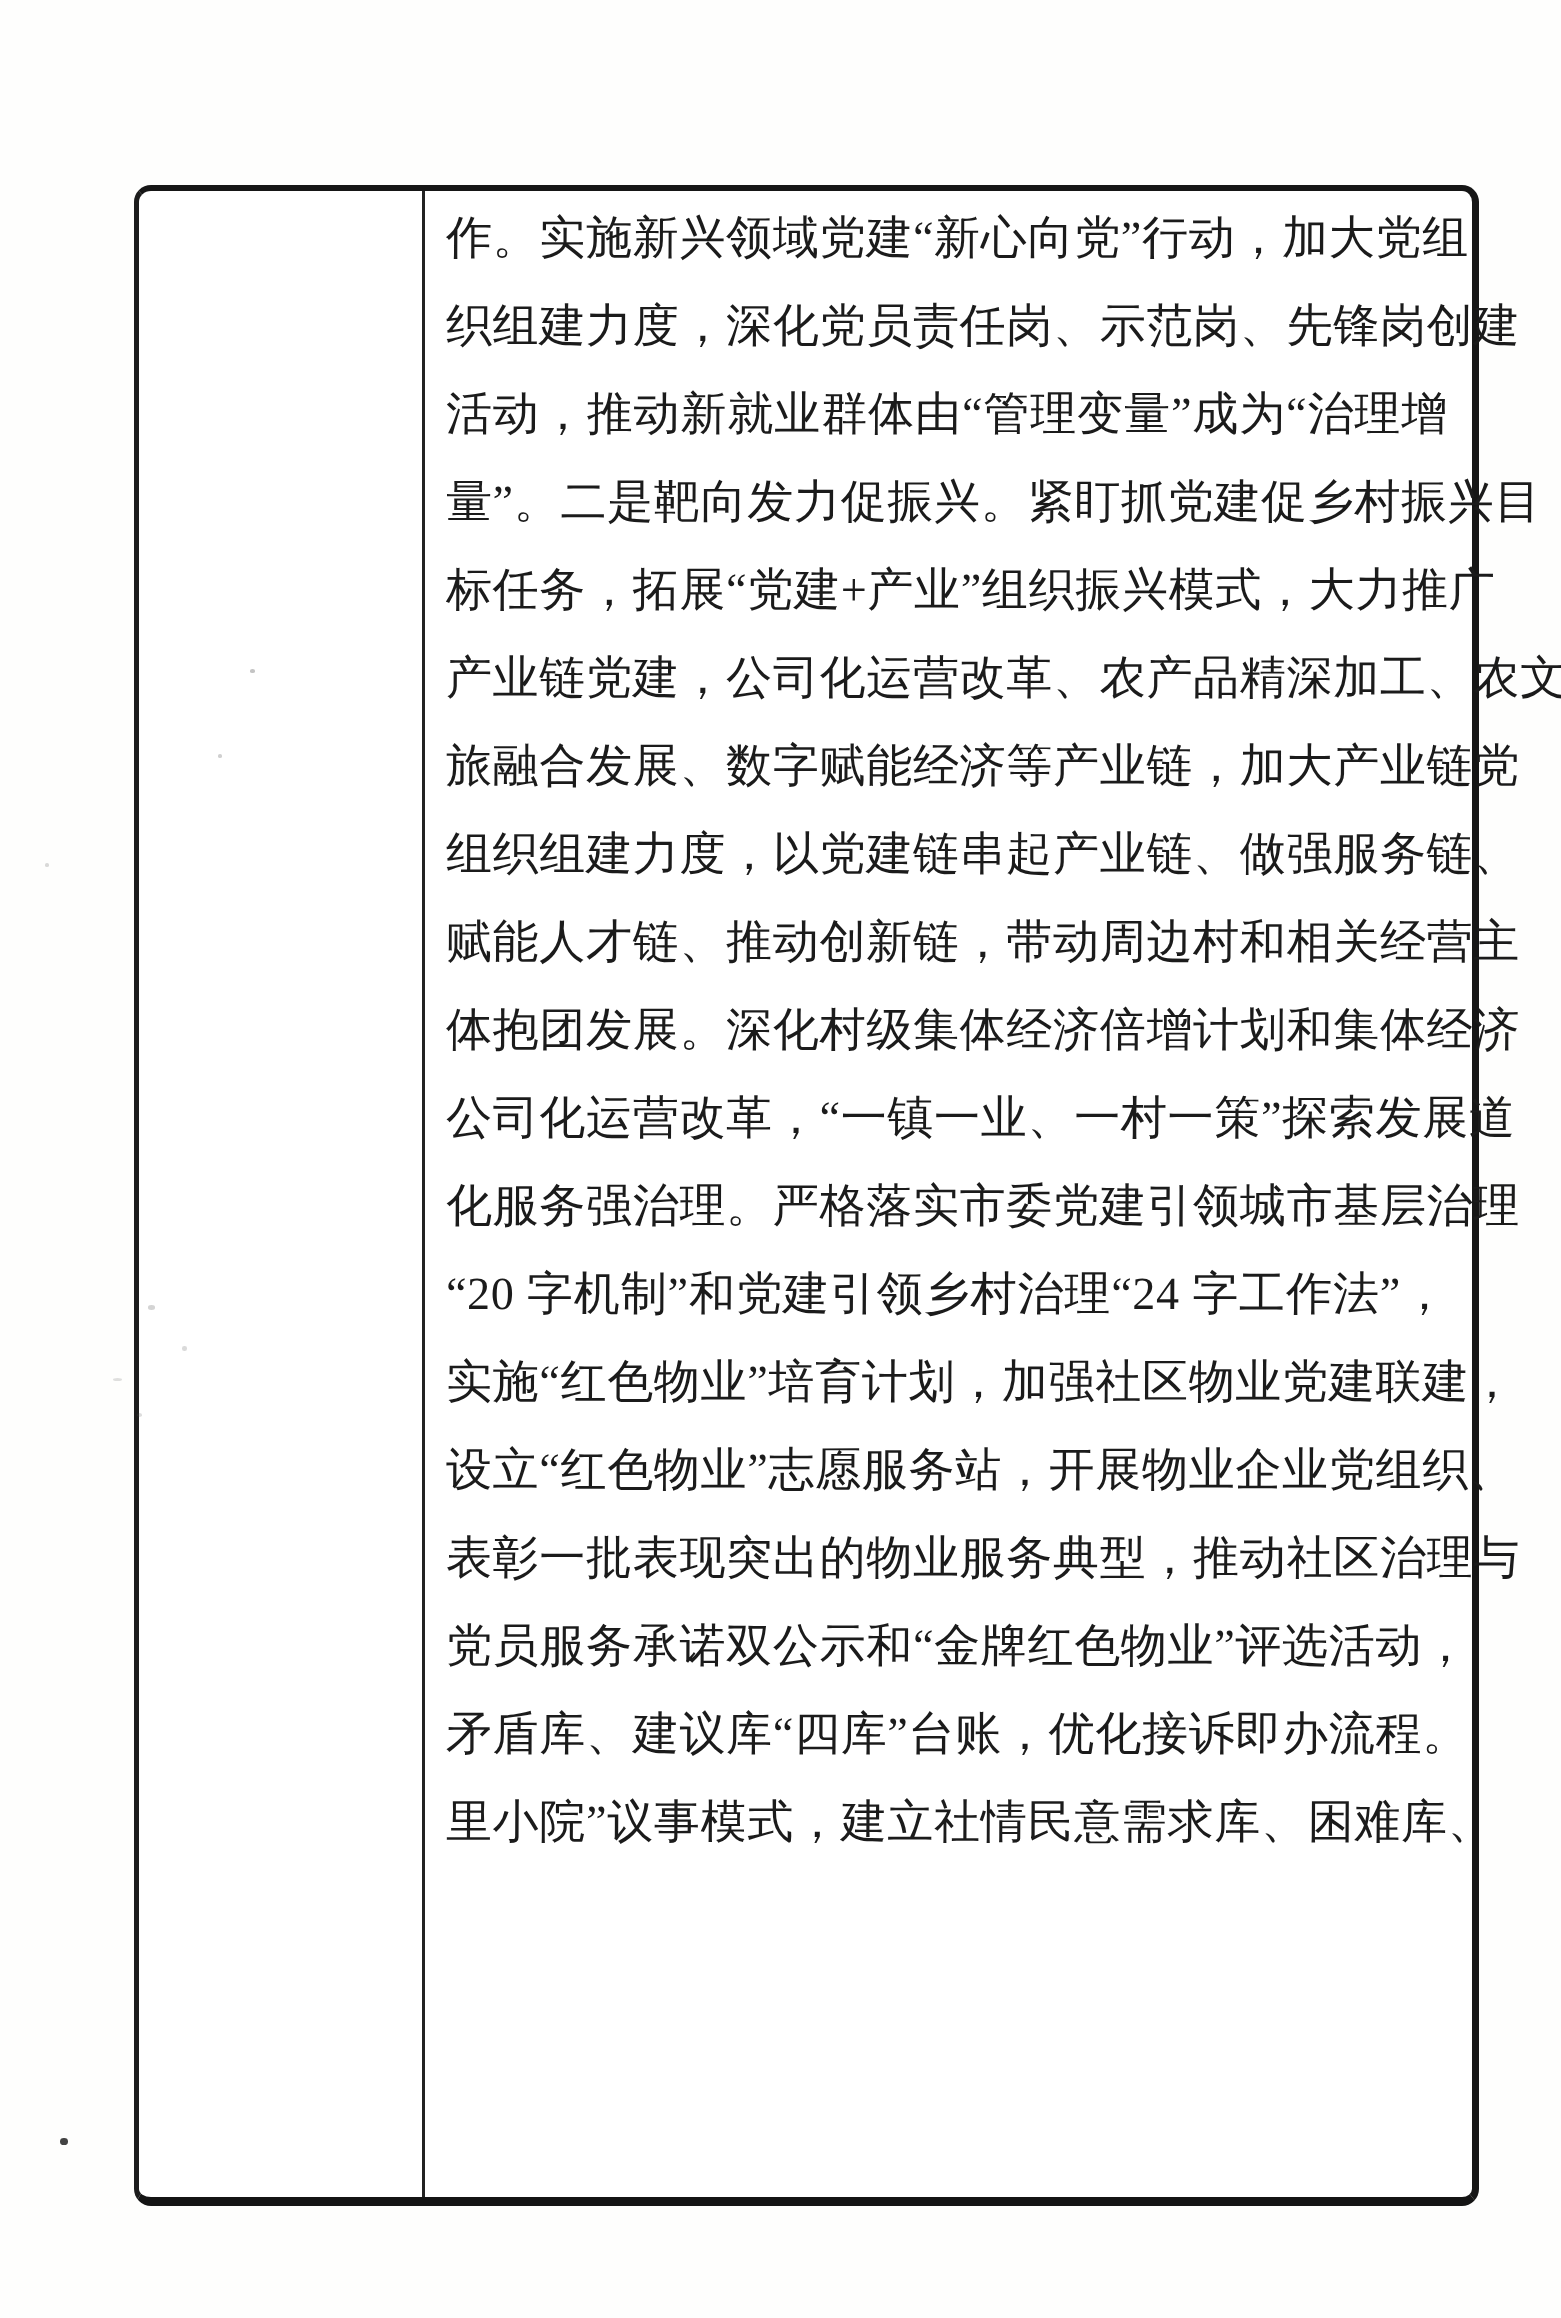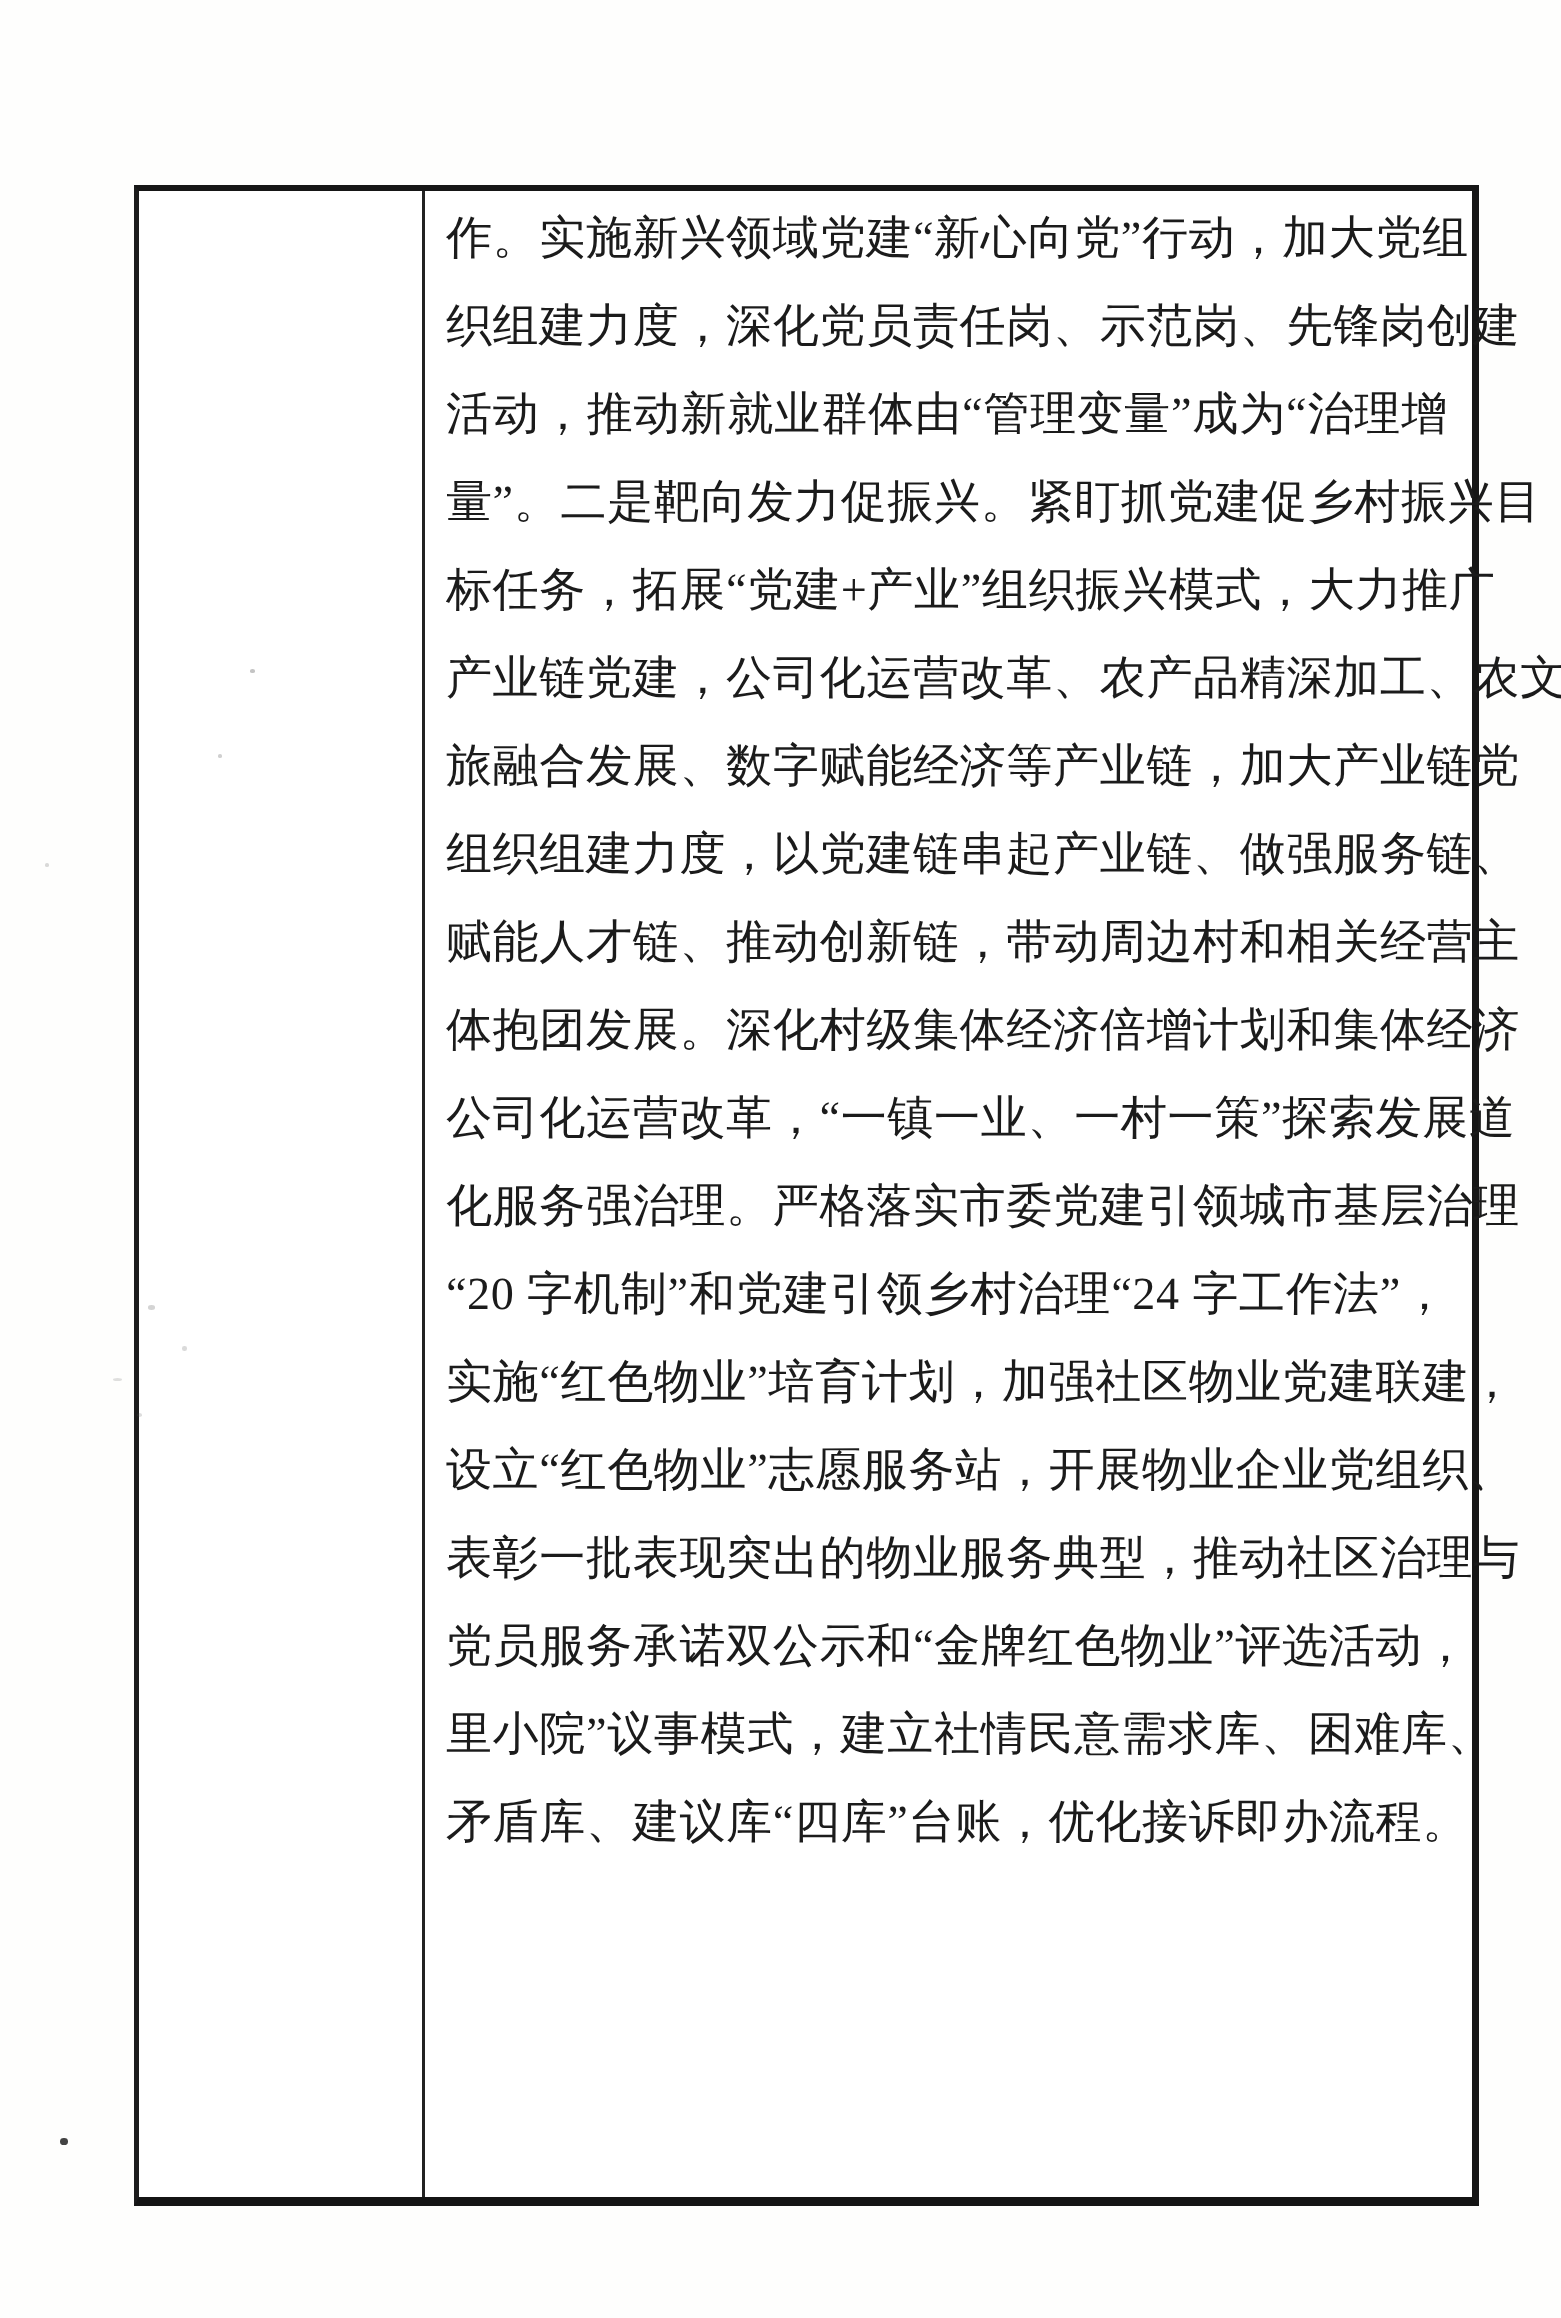--- a/index.html
+++ b/index.html
@@ -24,20 +24,21 @@
     left: 134px;
     top: 185px;
     width: 1345px;
     height: 2021px;
     box-sizing: border-box;
     border-top: 6.7px solid #161616;
     border-bottom: 9.7px solid #141414;
     border-left: 5.2px solid #1c1c1c;
     border-right: 7.5px solid #161616;
     background: #fff;
+    border-radius: 17px;
   }
   .col-left {
     position: absolute;
     left: 0;
     top: 0;
     bottom: 0;
     width: 286px;
     box-sizing: border-box;
     border-right: 3px solid #222;
     background: transparent;
@@ -100,22 +101,22 @@
       <div class="text-line">组织组建力度，以党建链串起产业链、做强服务链、</div>
       <div class="text-line">赋能人才链、推动创新链，带动周边村和相关经营主</div>
       <div class="text-line">体抱团发展。深化村级集体经济倍增计划和集体经济</div>
       <div class="text-line">公司化运营改革，“一镇一业、一村一策”探索发展道</div>
       <div class="text-line">化服务强治理。严格落实市委党建引领城市基层治理</div>
       <div class="text-line">“20 字机制”和党建引领乡村治理“24 字工作法”，</div>
       <div class="text-line">实施“红色物业”培育计划，加强社区物业党建联建，</div>
       <div class="text-line">设立“红色物业”志愿服务站，开展物业企业党组织、</div>
       <div class="text-line">表彰一批表现突出的物业服务典型，推动社区治理与</div>
       <div class="text-line">党员服务承诺双公示和“金牌红色物业”评选活动，</div>
+      <div class="text-line">矛盾库、建议库“四库”台账，优化接诉即办流程。</div>
       <div class="text-line">里小院”议事模式，建立社情民意需求库、困难库、</div>
-      <div class="text-line">矛盾库、建议库“四库”台账，优化接诉即办流程。</div>
     </div>
 
   </div>
 
   <div>
     <div class="speck spk1"></div>
     <div class="speck spk2"></div>
     <div class="speck spk3"></div>
     <div class="speck spk4"></div>
     <div class="speck spk5"></div>

